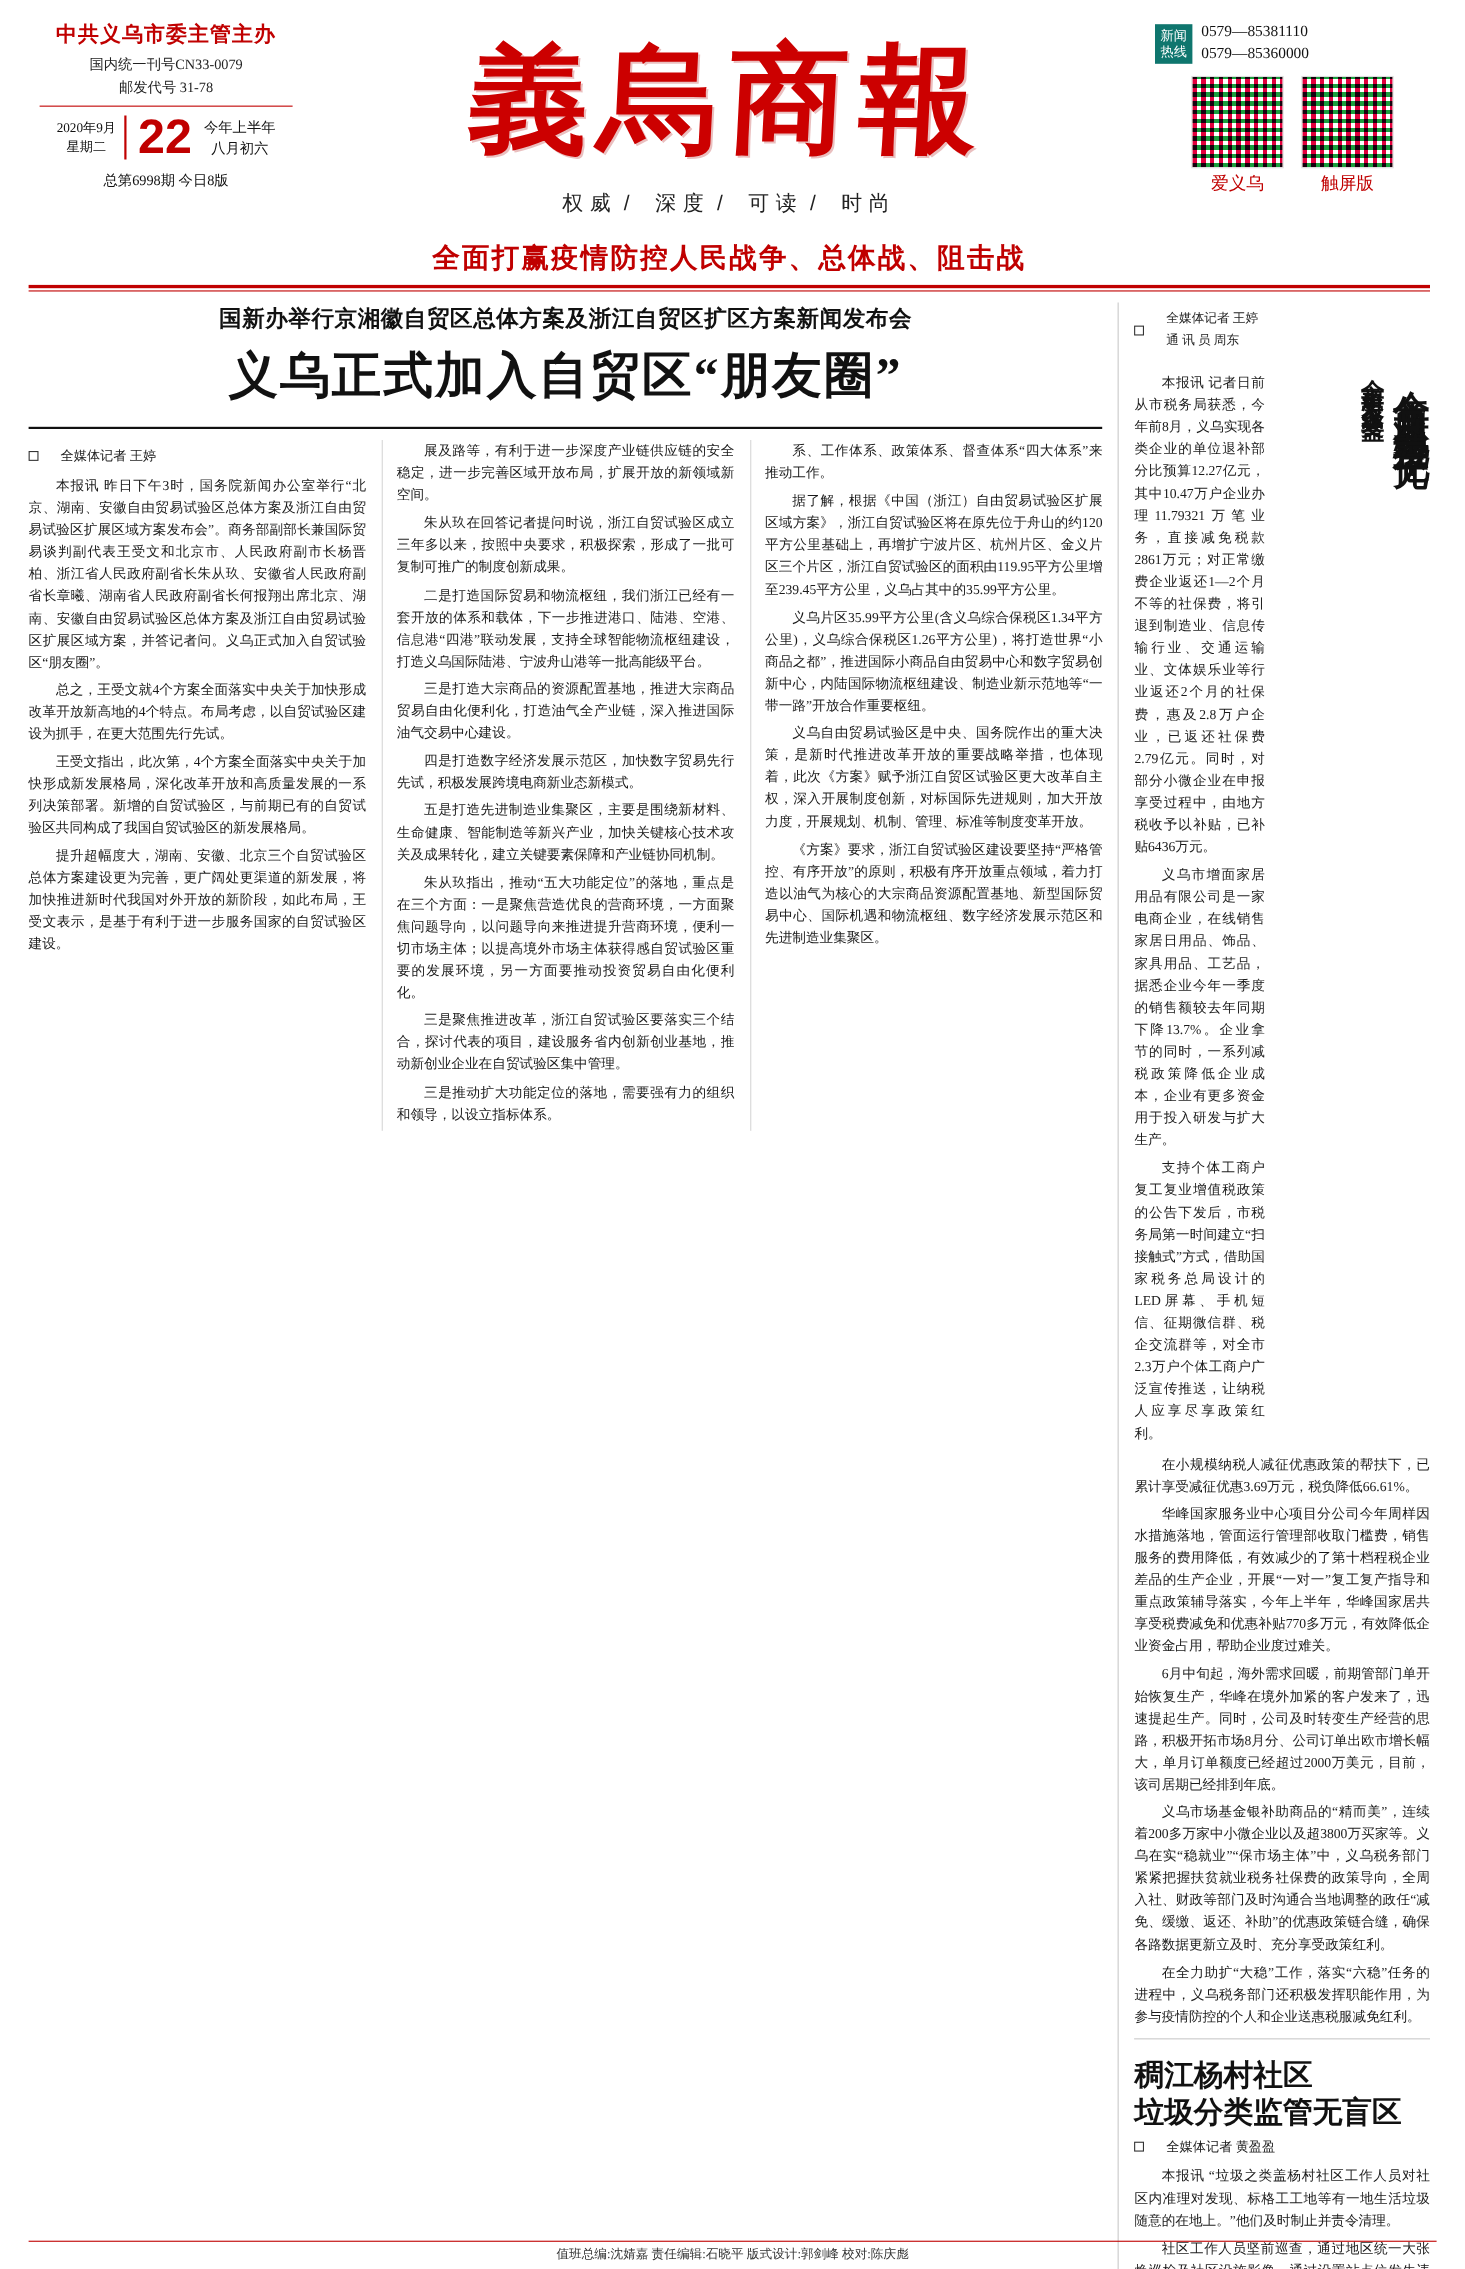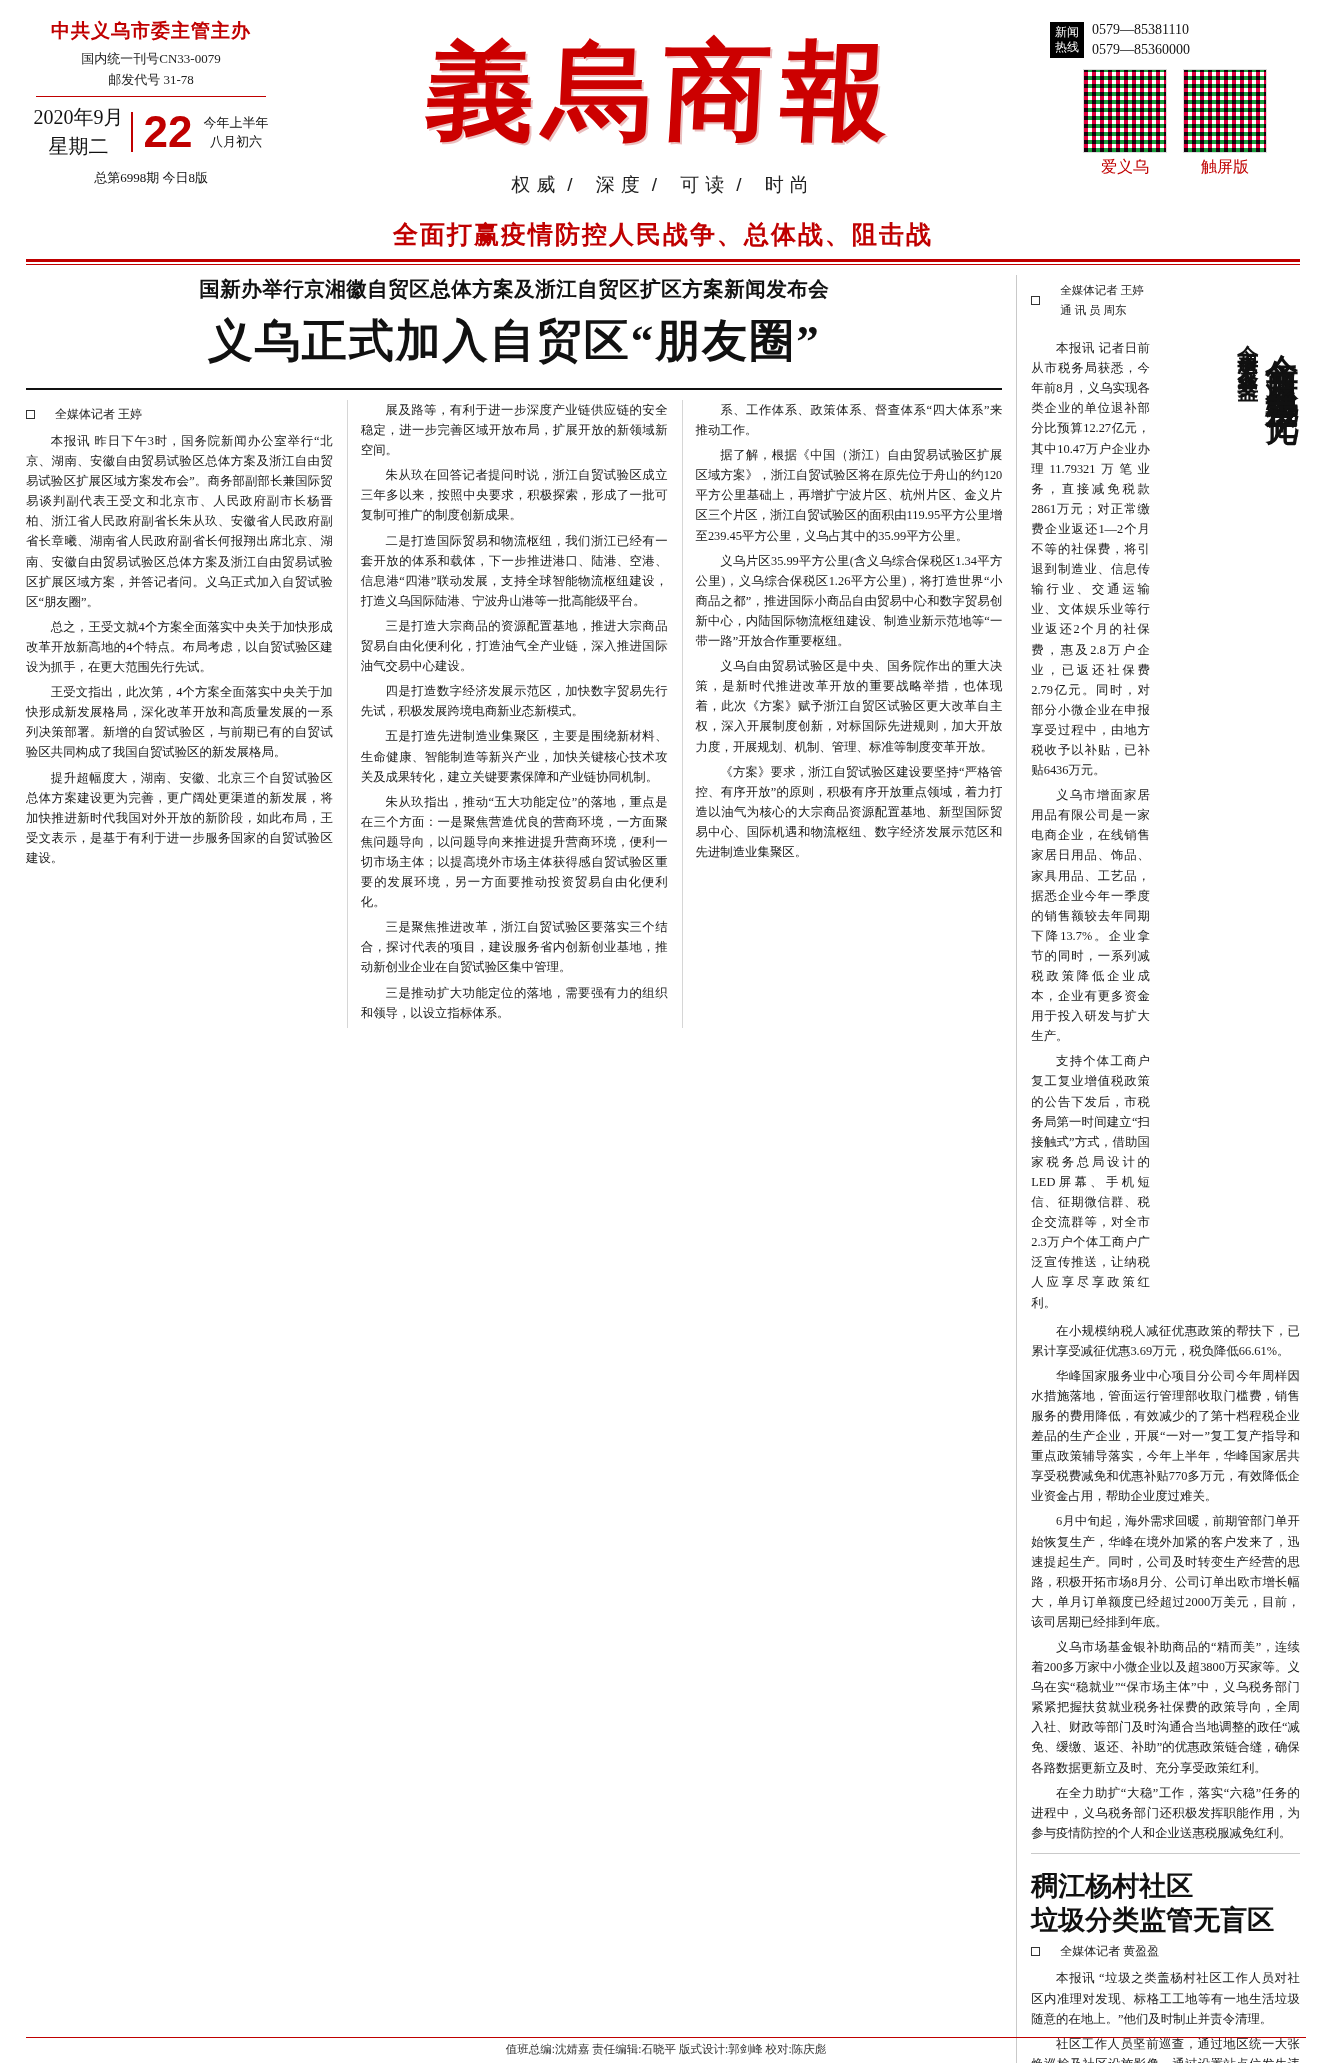--- a/index.html
+++ b/index.html
@@ -16,21 +16,21 @@
   .page { width: 1332px; height: 2063px; position: relative; padding: 14px 32px 0 26px; }
 
   
   .masthead { display: flex; align-items: flex-start; height: 200px; position: relative; }
   .mh-left { width: 250px; padding-top: 4px; text-align: center; }
   .mh-left .sponsor { color: #c00000; font-weight: bold; font-size: 19px; letter-spacing: 1px; font-family: "Liberation Sans", sans-serif; }
   .mh-left .issn { font-size: 13px; margin-top: 6px; color: #222; }
   .mh-left .postcode { font-size: 13px; margin-top: 3px; color: #222; }
   .mh-rule { border-top: 1px solid #c00000; margin: 7px 10px 6px 10px; }
   .mh-date { display: flex; align-items: center; justify-content: center; gap: 7px; }
-  .mh-date .dcol { text-align: center; font-size: 20px; line-height: 1.45; }
+  .mh-date .dcol { text-align: center; font-size: 12px; line-height: 1.45; }
   .mh-date .bignum { color: #c00000; font-size: 44px; font-weight: bold; font-family: "Liberation Sans", sans-serif; line-height: 1; padding: 0 4px; }
   .mh-date .vline { width: 2px; height: 40px; background: #c00000; }
   .mh-date .lunar { text-align: center; font-size: 13px; line-height: 1.5; }
   .mh-left .total { font-size: 13px; margin-top: 8px; }
 
   .mh-center { flex: 1; text-align: center; position: relative; }
   .logo-cn {
     font-family: "Liberation Serif", serif;
     color: #cc0000;
     font-size: 108px;
@@ -39,21 +39,21 @@
     line-height: 1.15;
     margin-top: 16px;
     text-shadow: 2px 2px 0 rgba(170,0,0,.25);
     transform: skewX(-3deg);
   }
   .slogan { margin-top: 18px; font-size: 19px; letter-spacing: 6px; color: #222; font-family: "Liberation Sans", sans-serif; }
   .slogan span { margin: 0 6px; }
 
   .mh-right { width: 250px; padding-top: 6px; text-align: center; }
   .hotline { display: flex; align-items: center; justify-content: flex-start; gap: 8px; }
-  .hotline .tag { background: #000000; color: #fff; font-size: 12px; line-height: 1.25; padding: 3px 5px; font-family: "Liberation Sans", sans-serif; }
+  .hotline .tag { background: #0f766e; color: #fff; font-size: 12px; line-height: 1.25; padding: 3px 5px; font-family: "Liberation Sans", sans-serif; }
   .hotline .nums { font-size: 14px; text-align: left; line-height: 1.4; }
   .qr-row { display: flex; gap: 16px; justify-content: center; margin-top: 10px; }
   .qr { width: 84px; }
   .qr .code { width: 84px; height: 84px; background:
       repeating-linear-gradient(90deg, #e3003c 0 4px, #fff 4px 8px),
       repeating-linear-gradient(0deg, #1a9f3c 0 4px, transparent 4px 8px);
     background-blend-mode: multiply; border: 1px solid #ddd; }
   .qr .cap { font-size: 16px; color: #c00000; margin-top: 4px; }
 
   .banner-red {

